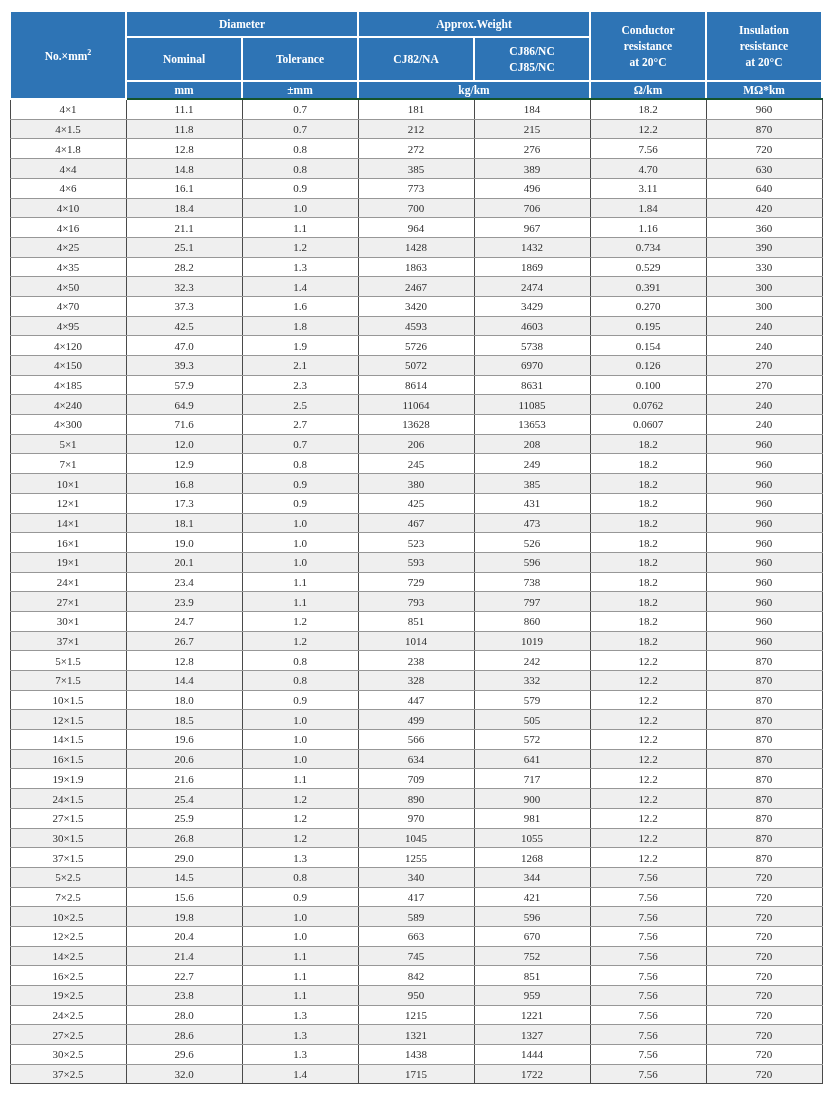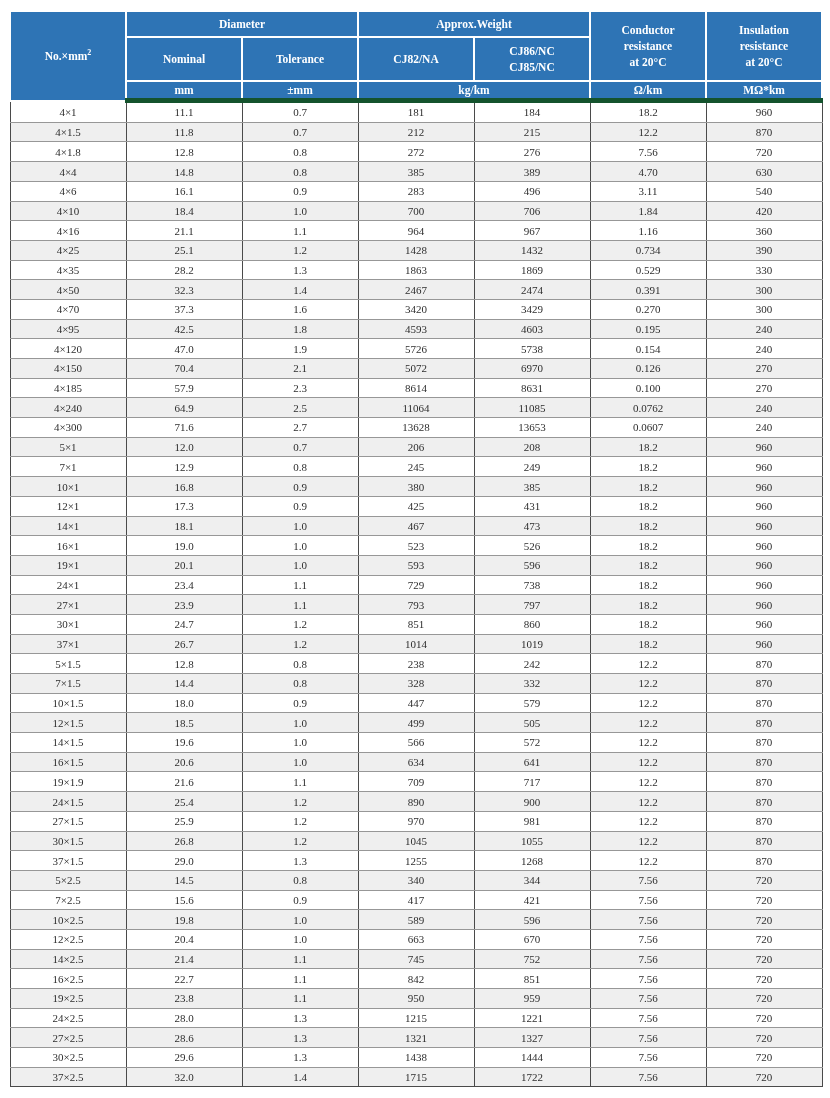--- a/index.html
+++ b/index.html
@@ -29,21 +29,21 @@
     font-weight: bold;
     font-size: 11.5px;
     line-height: 1.4;
     padding: 0 2px;
     text-align: center;
     vertical-align: middle;
   }
   thead tr.r1 th { height: 24px; }
   thead tr.r2 th { height: 42px; }
   thead tr.r3 th { height: 15px; }
-  thead tr.r3 th { border-bottom: 5px solid #14532d; }
+  thead tr.r3 th { border-bottom: 2px solid #14532d; }
   th .ml { white-space: pre-line; }
   th sup { font-size: 8px; }
   
   tbody td {
     height: 18.7px;
     text-align: center;
     vertical-align: middle;
     font-size: 11px;
     color: #2e2e2e;
     padding: 0 2px;
@@ -133,24 +133,24 @@
           <td>0.8</td>
           <td>385</td>
           <td>389</td>
           <td>4.70</td>
           <td>630</td>
         </tr>
         <tr>
           <td>4×6</td>
           <td>16.1</td>
           <td>0.9</td>
-          <td>283</td>
+          <td>773</td>
           <td>496</td>
           <td>3.11</td>
-          <td>540</td>
+          <td>640</td>
         </tr>
         <tr class="alt">
           <td>4×10</td>
           <td>18.4</td>
           <td>1.0</td>
           <td>700</td>
           <td>706</td>
           <td>1.84</td>
           <td>420</td>
         </tr>
@@ -212,21 +212,21 @@
           <td>4×120</td>
           <td>47.0</td>
           <td>1.9</td>
           <td>5726</td>
           <td>5738</td>
           <td>0.154</td>
           <td>240</td>
         </tr>
         <tr class="alt">
           <td>4×150</td>
-          <td>70.4</td>
+          <td>39.3</td>
           <td>2.1</td>
           <td>5072</td>
           <td>6970</td>
           <td>0.126</td>
           <td>270</td>
         </tr>
         <tr>
           <td>4×185</td>
           <td>57.9</td>
           <td>2.3</td>

